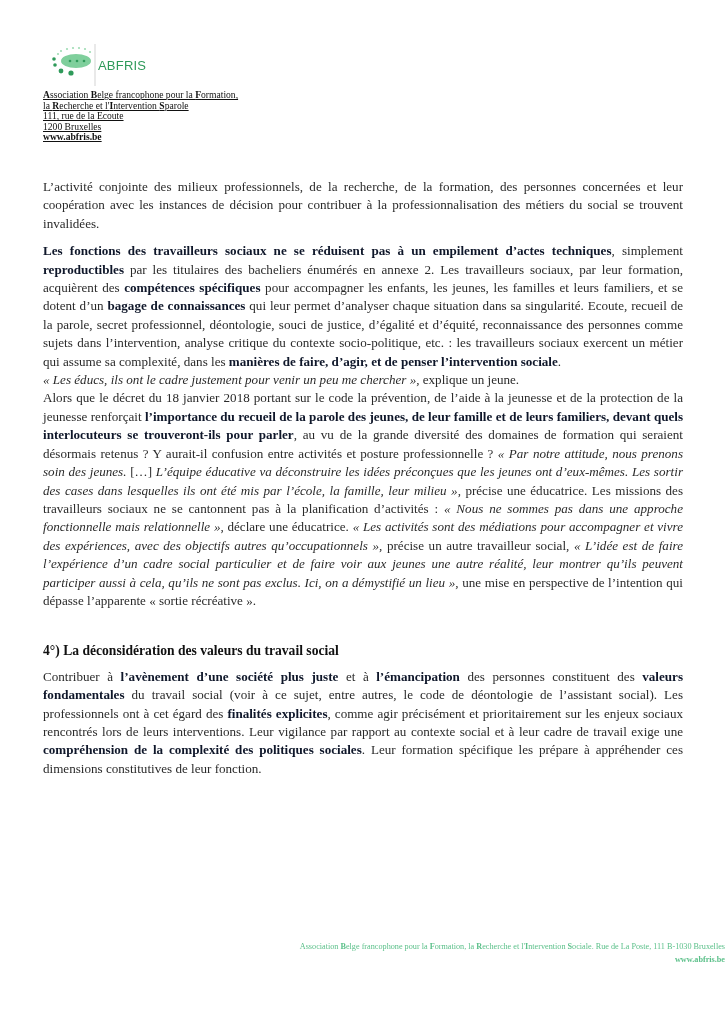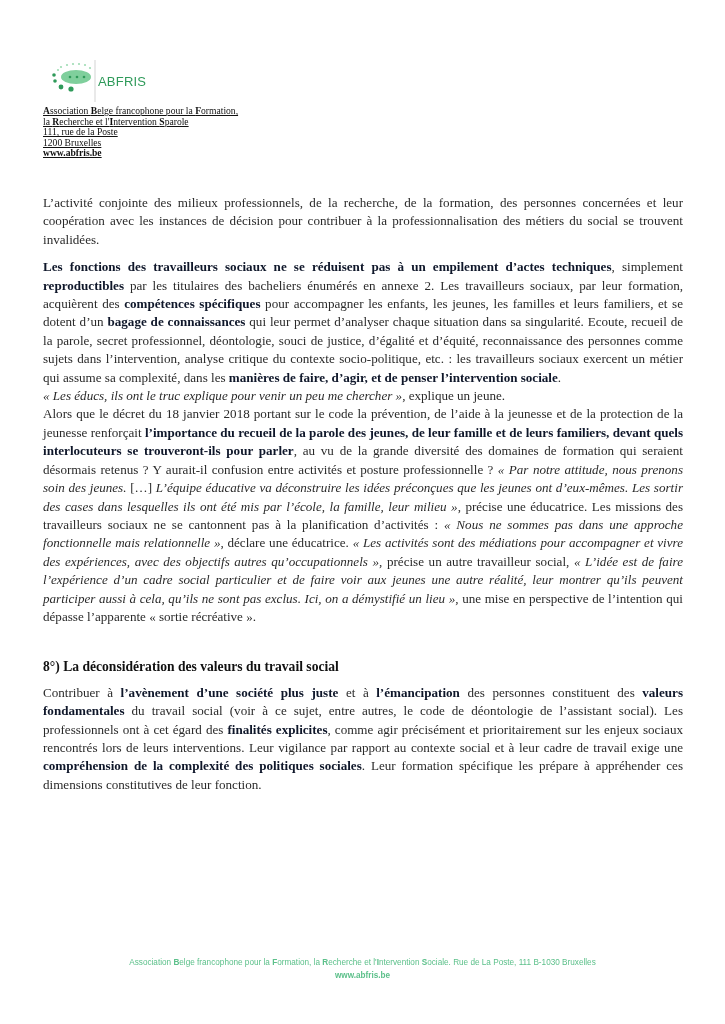--- a/index.html
+++ b/index.html
@@ -1,17 +1,17 @@
 <!DOCTYPE html>
 <html><head>
   <meta charset="utf-8">
   <style>
     html, body { margin: 0; padding: 0; background: #ffffff; }
     body { width: 725px; height: 1024px; position: relative; overflow: hidden; }
-    .page { position: absolute; left: 0; top: 16px; width: 725px; height: 788px; background: #fff; }
+    .page { position: absolute; left: 0; top: 0; width: 725px; height: 788px; background: #fff; }
 
     
     .logo { position: absolute; left: 48px; top: 44px; width: 110px; height: 42px; }
     .logo svg { position: absolute; left: 0; top: 0; }
     .logo-text { position: absolute; left: 50px; top: 14px; font-family: "Liberation Sans", sans-serif; font-size: 13px; color: #2f9a5a; letter-spacing: 0.2px; }
     .address { position: absolute; left: 43px; top: 90px; font-family: "Liberation Serif", serif; font-size: 9.6px; line-height: 10.6px; color: #111; }
     .address div { white-space: nowrap; text-decoration: underline; }
     .address b { font-weight: bold; }
 
     
@@ -19,21 +19,21 @@
     .body p { margin: 0; text-align: justify; }
     .body b { color: #0f172a; }
     .body i { color: #2a2a2a; }
     .p1 { margin-bottom: 9px !important; }
     .p2 { }
     .h { font-weight: bold; color: #111; margin: 0; font-size: 13.6px; }
     .h2 { margin-top: 38px !important; margin-bottom: 7px !important; }
     .h3 { margin-top: 32px !important; margin-bottom: 7px !important; }
 
     
-    .footer { position: absolute; left: 0; top: 940px; width: 725px; text-align: center; font-family: Liberation Sans, sans-serif; font-size: 8.2px; line-height: 13px; color: #5cc08a; }
+    .footer { position: absolute; left: 0; top: 940px; width: 725px; text-align: right; font-family: Liberation Serif, serif; font-size: 8.2px; line-height: 13px; color: #5cc08a; }
     .footer b { font-weight: bold; }
     .footer .url { font-weight: bold; }
   </style>
 </head>
 <body>
 
 <div class="page">
 
   <div class="logo">
     <svg width="110" height="42" viewBox="0 0 110 42">
@@ -53,31 +53,31 @@
       <circle cx="42" cy="8" r="1.1" fill="#9fdcb4"></circle>
       <circle cx="10" cy="10" r="1.1" fill="#9fdcb4"></circle>
       <line x1="47" y1="0" x2="47" y2="42" stroke="#c8c8c8" stroke-width="0.8"></line>
     </svg>
     <span class="logo-text">ABFRIS</span>
   </div>
 
   <div class="address" id="address">
       <div><b>A</b><span>ssociation </span><b>B</b><span>elge francophone pour la </span><b>F</b><span>ormation,</span></div>
       <div><span>la </span><b>R</b><span>echerche et l'</span><b>I</b><span>ntervention </span><b>S</b><span>parole</span></div>
-      <div><span>111, rue de la Poste</span></div>
+      <div><span>111, rue de la Ecoute</span></div>
       <div><span>1200 Bruxelles</span></div>
       <div><b>www.abfris.be</b></div>
     </div>
 
   <div class="body">
     <p class="p1"><span>L’activité conjointe des milieux professionnels, de la recherche, de la formation, des personnes concernées et leur coopération avec les instances de décision pour contribuer à la professionnalisation des métiers du social se trouvent invalidées.</span></p>
     <p class="p2"><b>Les fonctions des travailleurs sociaux ne se réduisent pas à un empilement d’actes techniques</b><span>, simplement </span><b>reproductibles</b><span> par les titulaires des bacheliers énumérés en annexe 2. Les travailleurs sociaux, par leur formation, acquièrent des </span><b>compétences spécifiques</b><span> pour accompagner les enfants, les jeunes, les familles et leurs familiers, et se dotent d’un </span><b>bagage de connaissances</b><span> qui leur permet d’analyser chaque situation dans sa singularité. Ecoute, recueil de la parole, secret professionnel, déontologie, souci de justice, d’égalité et d’équité, reconnaissance des personnes comme sujets dans l’intervention, analyse critique du contexte socio-politique, etc. : les travailleurs sociaux exercent un métier qui assume sa complexité, dans les </span><b>manières de faire, d’agir, et de penser l’intervention sociale</b><span>.</span></p>
-    <p style="text-align:left"><i>« Les éducs, ils ont le truc explique pour venir un peu me chercher »</i><span>, explique un jeune.</span></p>
+    <p style="text-align:left"><i>« Les éducs, ils ont le cadre justement pour venir un peu me chercher »</i><span>, explique un jeune.</span></p>
     <p><span>Alors que le décret du 18 janvier 2018 portant sur le code la prévention, de l’aide à la jeunesse et de la protection de la jeunesse renforçait </span><b>l’importance du recueil de la parole des jeunes, de leur famille et de leurs familiers, devant quels interlocuteurs se trouveront-ils pour parler</b><span>, au vu de la grande diversité des domaines de formation qui seraient désormais retenus ? Y aurait-il confusion entre activités et posture professionnelle ? </span><i>« Par notre attitude, nous prenons soin des jeunes.</i><span> […] </span><i>L’équipe éducative va déconstruire les idées préconçues que les jeunes ont d’eux-mêmes. Les sortir des cases dans lesquelles ils ont été mis par l’école, la famille, leur milieu »</i><span>, précise une éducatrice. Les missions des travailleurs sociaux ne se cantonnent pas à la planification d’activités : </span><i>« Nous ne sommes pas dans une approche fonctionnelle mais relationnelle »</i><span>, déclare une éducatrice. </span><i>« Les activités sont des médiations pour accompagner et vivre des expériences, avec des objectifs autres qu’occupationnels »</i><span>, précise un autre travailleur social, </span><i>« L’idée est de faire l’expérience d’un cadre social particulier et de faire voir aux jeunes une autre réalité, leur montrer qu’ils peuvent participer aussi à cela, qu’ils ne sont pas exclus. Ici, on a démystifié un lieu »</i><span>, une mise en perspective de l’intention qui dépasse l’apparente « sortie récréative ».</span></p>
-    <p class="h h3">8°) La déconsidération des valeurs du travail social</p>
+    <p class="h h3">4°) La déconsidération des valeurs du travail social</p>
     <p><span>Contribuer à </span><b>l’avènement d’une société plus juste</b><span> et à </span><b>l’émancipation</b><span> des personnes constituent des </span><b>valeurs fondamentales</b><span> du travail social (voir à ce sujet, entre autres, le code de déontologie de l’assistant social). Les professionnels ont à cet égard des </span><b>finalités explicites</b><span>, comme agir précisément et prioritairement sur les enjeux sociaux rencontrés lors de leurs interventions. Leur vigilance par rapport au contexte social et à leur cadre de travail exige une </span><b>compréhension de la complexité des politiques sociales</b><span>. Leur formation spécifique les prépare à appréhender ces dimensions constitutives de leur fonction.</span></p>
   </div>
 
   <div class="footer">
     <div id="footer-line1"><span>A</span><span>ssociation </span><b>B</b><span>elge francophone pour la </span><b>F</b><span>ormation, la </span><b>R</b><span>echerche et l'</span><b>I</b><span>ntervention </span><b>S</b><span>ociale. Rue de La Poste, 111 B-1030 Bruxelles</span></div>
     <div class="url">www.abfris.be</div>
   </div>
 
 </div>
 

